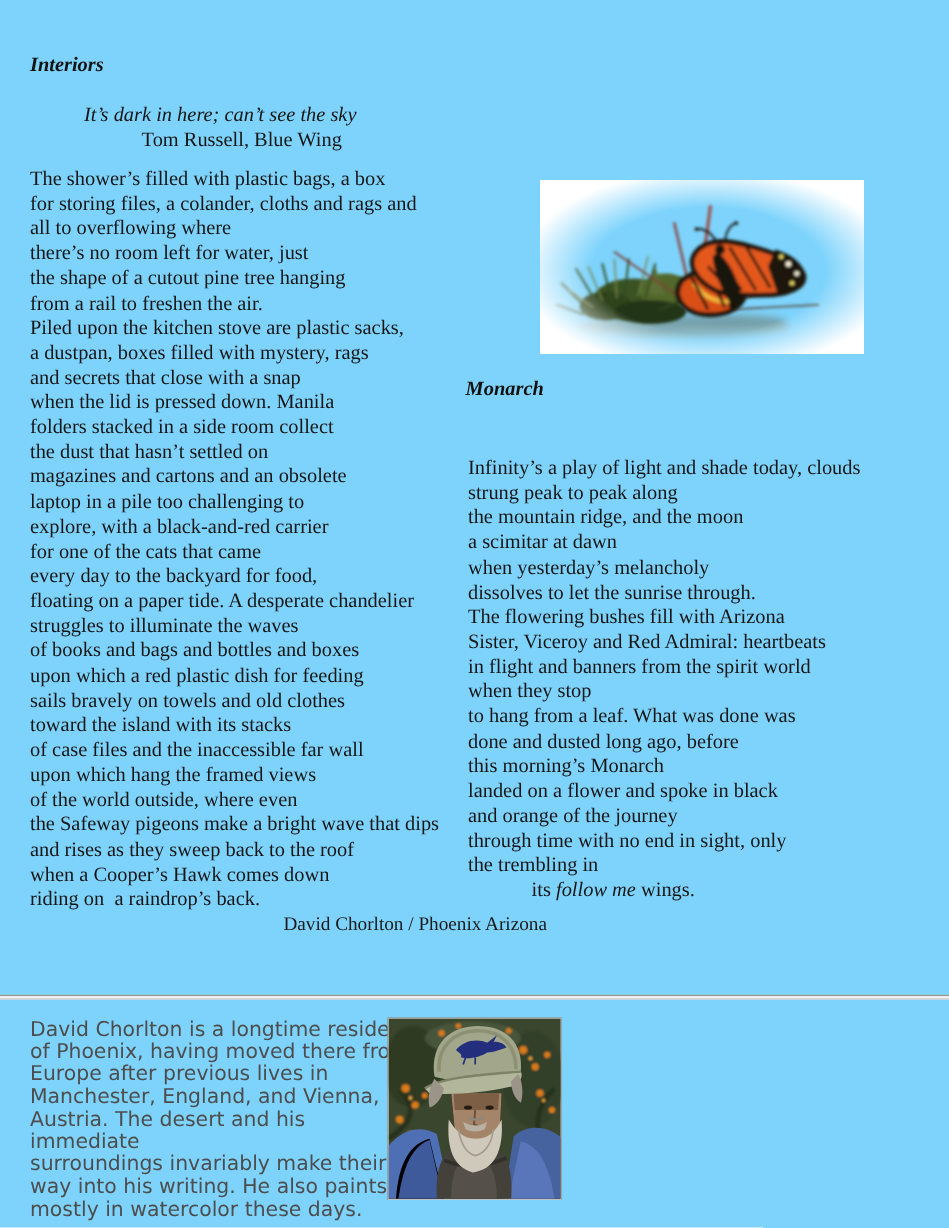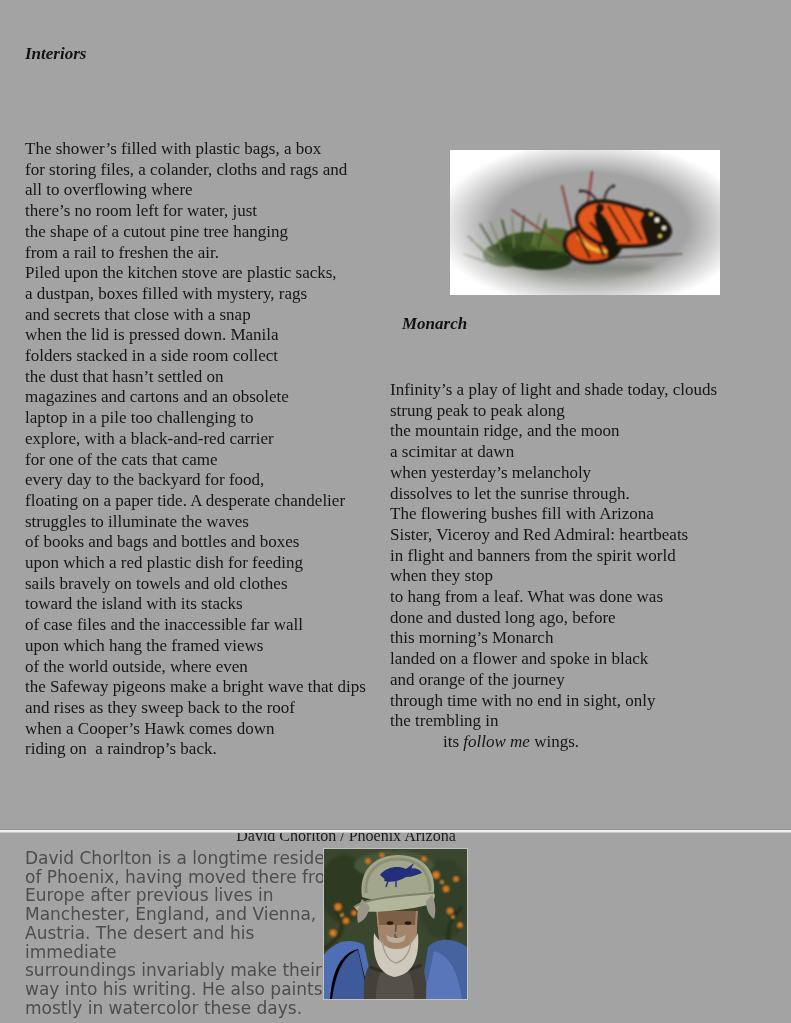--- a/index.html
+++ b/index.html
@@ -1,36 +1,36 @@
 <!DOCTYPE html>
 <html><head>
 <meta charset="utf-8">
 <style>
   html,body{margin:0;padding:0;background:#fff;}
   .page{
-    position:relative;width:791px;height:1023px;background:#a3a3a3;
+    position:relative;width:791px;height:1023px;background:#7dd3fc;
     font-family:"Liberation Serif", serif;color:#161616;overflow:hidden;
   }
   .poem-title{
     position:absolute;margin:0;font-size:17px;line-height:20px;
     font-weight:bold;font-style:italic;color:#121212;
   }
   .epigraph{position:absolute;left:25px;top:86px;font-size:17px;line-height:20.7px;}
   .epigraph .ep1{font-style:italic;margin-left:45px;}
   .epigraph .ep2{margin-left:93px;}
   .poem-body{
     position:absolute;font-size:17px;line-height:20.7px;
     white-space:pre-wrap;color:#161616;
   }
   .poem-line-final{
     position:absolute;font-size:17px;line-height:20.7px;color:#161616;margin-left:37px;
   }
   .poem-line-final .it{font-style:italic;}
   .byline{
-    position:absolute;left:0;top:827px;width:692px;text-align:center;
+    position:absolute;left:0;top:762px;width:692px;text-align:center;
     font-size:16px;line-height:18px;color:#1a1a1a;
   }
   .divider{
     position:absolute;left:0;top:829px;width:791px;height:2px;
     border-top:1px solid #949494;border-bottom:1px solid #c9c9c9;background:#efefef;
   }
   .bio{
     position:absolute;left:25px;top:849px;width:318px;
     font-family:"DejaVu Sans", sans-serif;font-size:17px;line-height:18.7px;
     color:#4d4d4d;white-space:pre-wrap;
@@ -42,20 +42,24 @@
   }
   svg{display:block;}
 </style>
 </head>
 <body>
 
 <div class="page">
 
   <h2 class="poem-title" style="left:25px;top:44px;">Interiors</h2>
 
+  <div class="epigraph">
+    <div class="ep1">It’s dark in here; can’t see the sky</div>
+    <div class="ep2">Tom Russell, Blue Wing</div>
+  </div>
 
   <div class="poem-body" style="left:25px;top:139px;width:420px;">The shower’s filled with plastic bags, a box
 for storing files, a colander, cloths and rags and
 all to overflowing where
 there’s no room left for water, just
 the shape of a cutout pine tree hanging
 from a rail to freshen the air.
 Piled upon the kitchen stove are plastic sacks,
 a dustpan, boxes filled with mystery, rags
 and secrets that close with a snap
@@ -164,21 +168,21 @@
 
         <path d="M148 60 C158 68 166 84 168 100 C168 106 162 108 158 102 C150 90 144 72 144 64 Z" fill="#171310"></path>
         <circle cx="150" cy="58" r="4.2" fill="#171310"></circle>
         <circle cx="160" cy="104" r="3" fill="#171310"></circle>
       </g>
 
       <rect x="0" y="0" width="270" height="145" fill="url(#vig)"></rect>
     </svg>
   </div>
 
-  <h2 class="poem-title" style="left:402px;top:314px;">Monarch</h2>
+  <h2 class="poem-title" style="left:388px;top:314px;">Monarch</h2>
 
   <div class="poem-body" style="left:390px;top:380px;width:382px;">Infinity’s a play of light and shade today, clouds
 strung peak to peak along
 the mountain ridge, and the moon
 a scimitar at dawn
 when yesterday’s melancholy
 dissolves to let the sunrise through.
 The flowering bushes fill with Arizona
 Sister, Viceroy and Red Admiral: heartbeats
 in flight and banners from the spirit world

